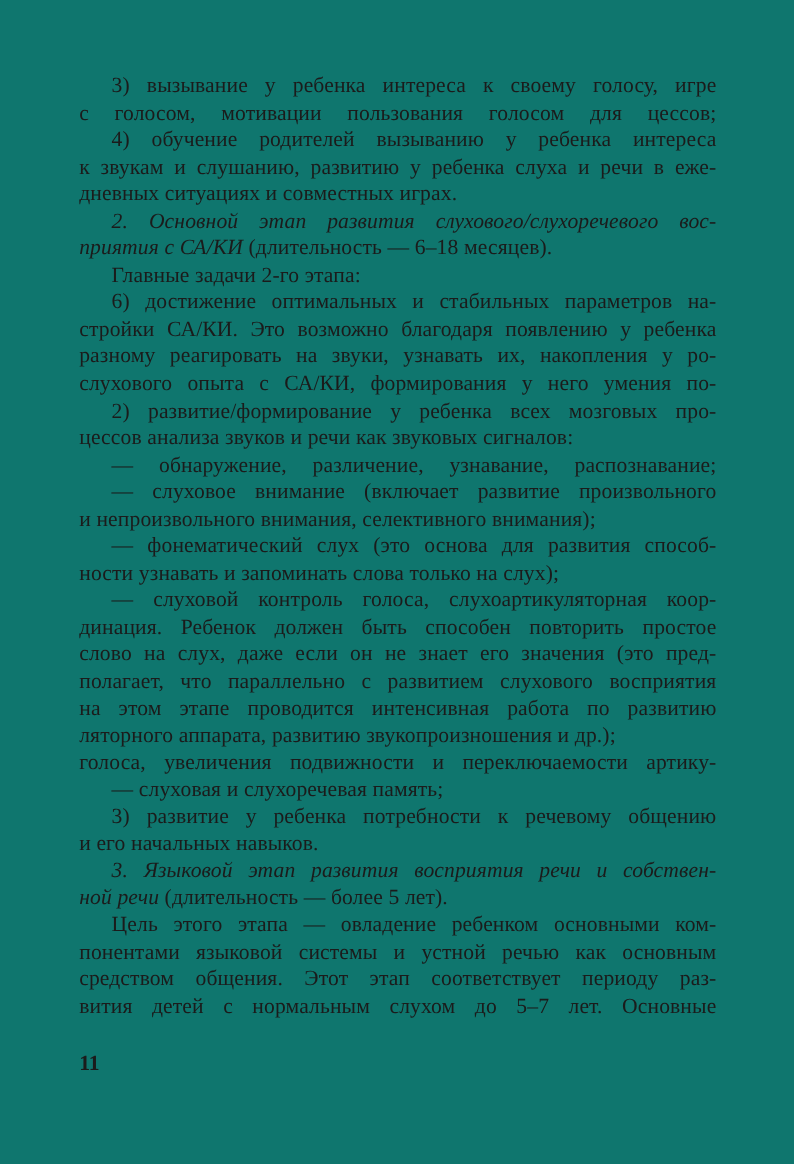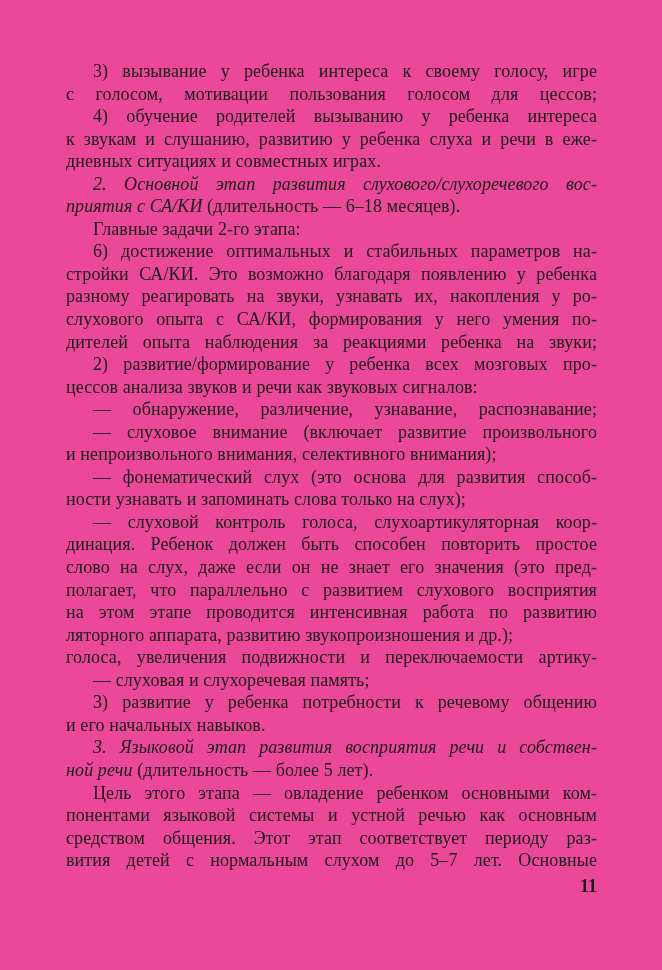--- a/index.html
+++ b/index.html
@@ -35,29 +35,29 @@
   }
   .line.last { text-align-last: left; }
   .line.first { text-indent: 27px; }
   .seg { font-style: normal; }
   .seg.i { font-style: italic; }
   .page-num {
     position: absolute;
     left: 66px;
     top: 876px;
     width: 531px;
-    text-align: right;
+    text-align: left;
     font-weight: 700;
     font-size: 18px;
   }
 </style>
 </head>
 <body>
 
-<div class="page" style="color: rgb(27, 27, 27); background: #ec4899;">
+<div class="page" style="color: rgb(27, 27, 27); background: #0f766e;">
   <div class="text-block">
       <div class="para">
         <div class="line first"><span class="seg">3) вызывание у ребенка интереса к своему голосу, игре</span></div>
         <div class="line"><span class="seg">с голосом, мотивации пользования голосом для цессов;</span></div>
       </div>
       <div class="para">
         <div class="line first"><span class="seg">4) обучение родителей вызыванию у ребенка интереса</span></div>
         <div class="line"><span class="seg">к звукам и слушанию, развитию у ребенка слуха и речи в еже-</span></div>
         <div class="line last"><span class="seg">дневных ситуациях и совместных играх.</span></div>
       </div>
@@ -66,21 +66,20 @@
         <div class="line last"><span class="seg i">приятия с СА/КИ </span><span class="seg">(длительность — 6–18 месяцев).</span></div>
       </div>
       <div class="para">
         <div class="line first last"><span class="seg">Главные задачи 2-го этапа:</span></div>
       </div>
       <div class="para">
         <div class="line first"><span class="seg">6) достижение оптимальных и стабильных параметров на-</span></div>
         <div class="line"><span class="seg">стройки СА/КИ. Это возможно благодаря появлению у ребенка</span></div>
         <div class="line"><span class="seg">разному реагировать на звуки, узнавать их, накопления у ро-</span></div>
         <div class="line"><span class="seg">слухового опыта с СА/КИ, формирования у него умения по-</span></div>
-        <div class="line"><span class="seg">дителей опыта наблюдения за реакциями ребенка на звуки;</span></div>
       </div>
       <div class="para">
         <div class="line first"><span class="seg">2) развитие/формирование у ребенка всех мозговых про-</span></div>
         <div class="line last"><span class="seg">цессов анализа звуков и речи как звуковых сигналов:</span></div>
       </div>
       <div class="para">
         <div class="line first"><span class="seg">— обнаружение, различение, узнавание, распознавание;</span></div>
       </div>
       <div class="para">
         <div class="line first"><span class="seg">— слуховое внимание (включает развитие произвольного</span></div>

